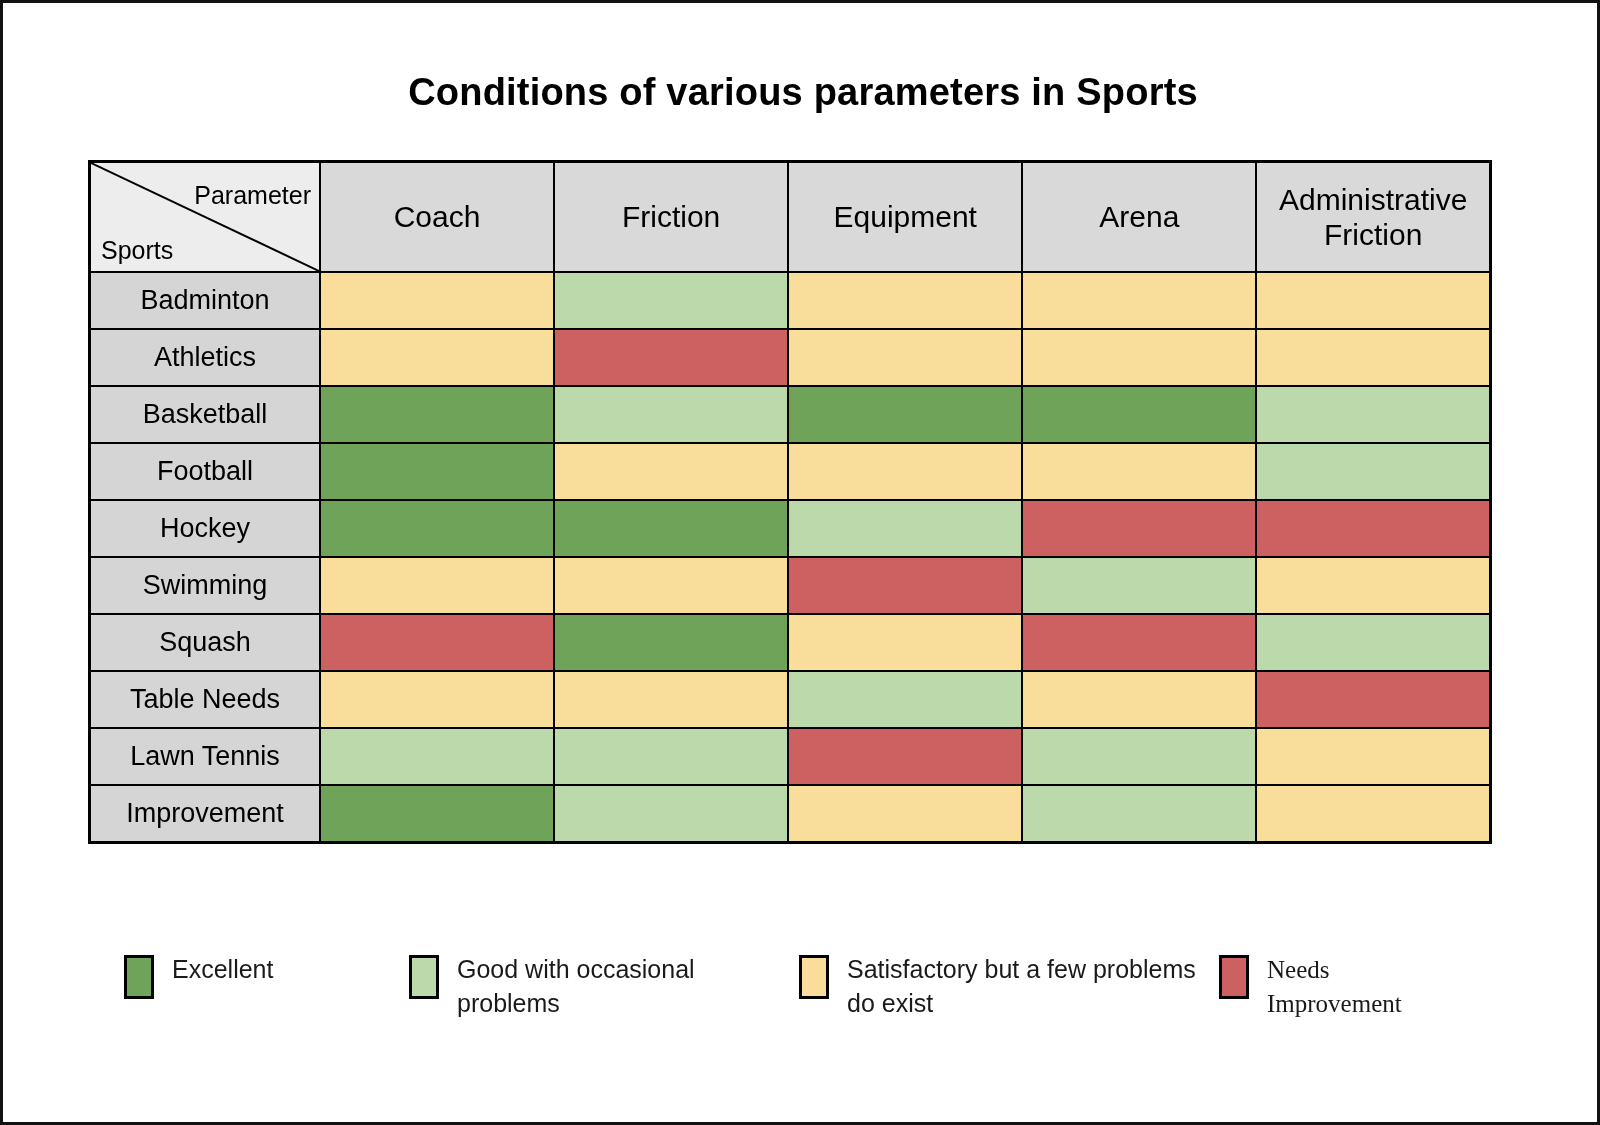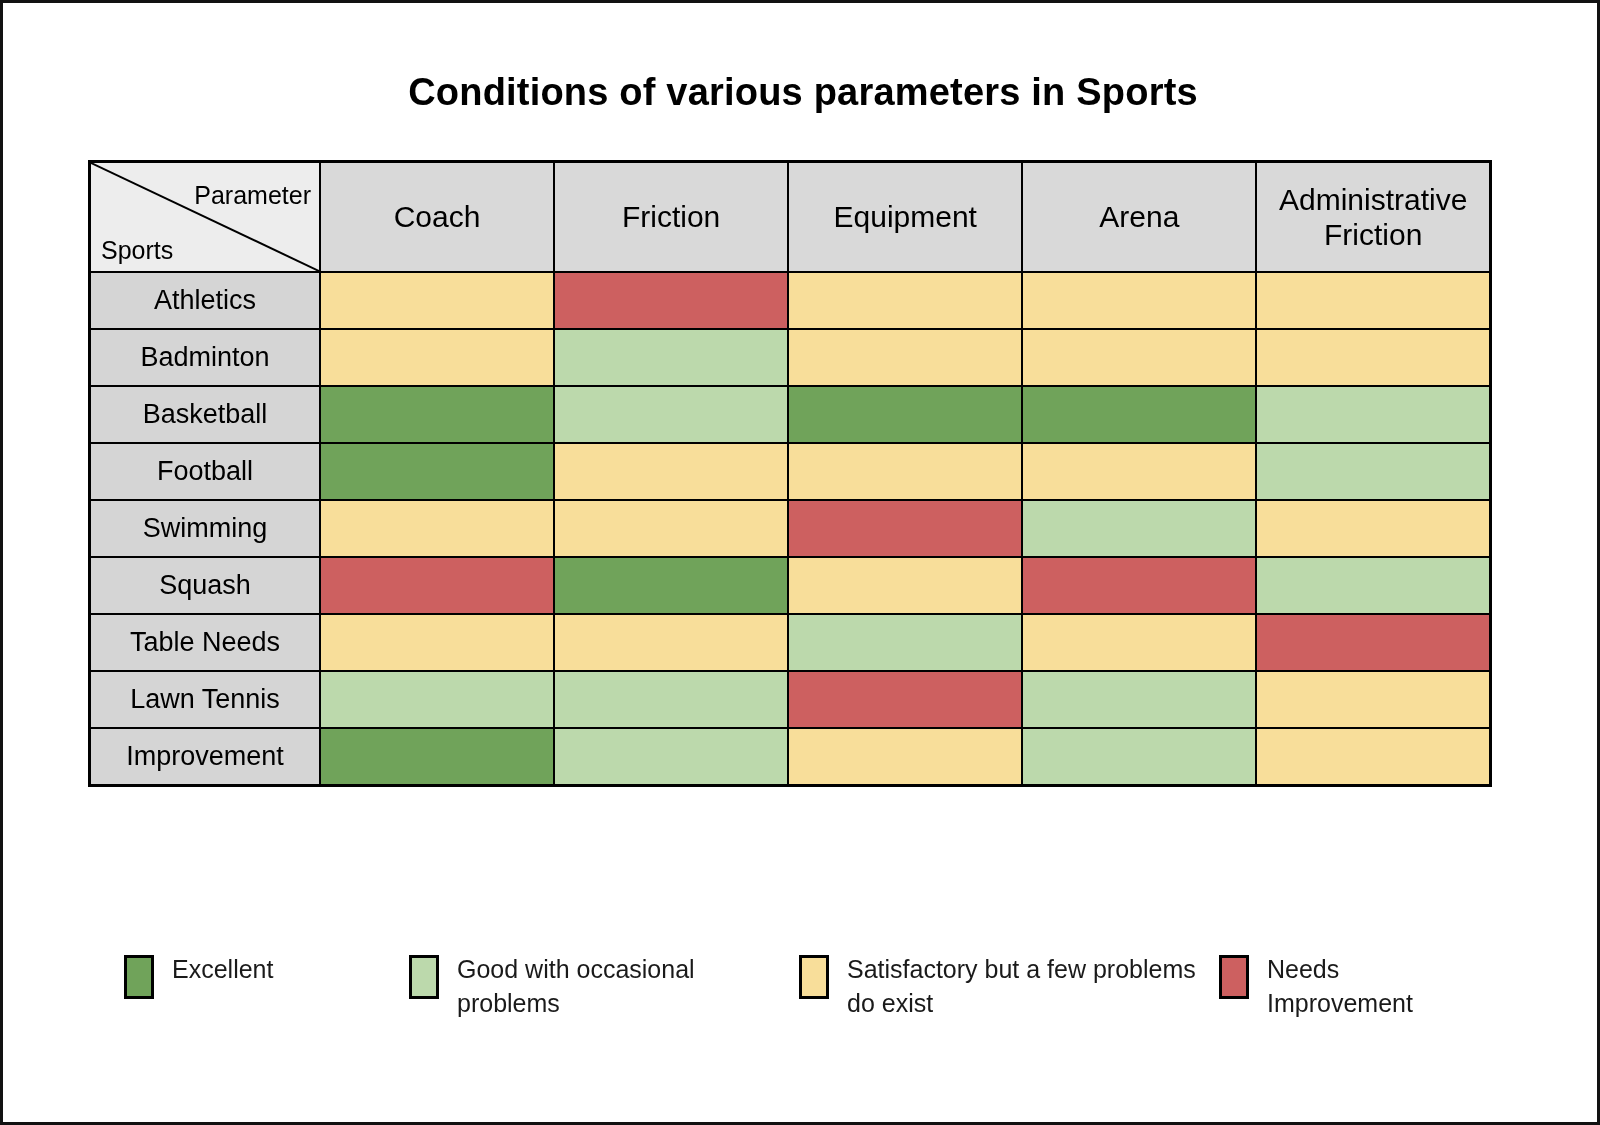--- a/index.html
+++ b/index.html
@@ -112,21 +112,21 @@
     align-items: flex-start;
   }
   .legend-item {
     display: flex;
     align-items: flex-start;
     flex: 0 0 auto;
   }
   .legend-item.i0 { width: 285px; margin-left: 36px; }
   .legend-item.i1 { width: 390px; }
   .legend-item.i2 { width: 420px; }
-  .legend-item.i3 { width: 240px; }
+  .legend-item.i3 { width: 240px; font-family: Liberation Serif, serif; }
   .legend-swatch {
     width: 30px;
     height: 44px;
     border: 3px solid #000000;
     box-sizing: border-box;
     flex: 0 0 auto;
     margin-top: 2px;
   }
   .legend-label {
     margin-left: 18px;
@@ -152,50 +152,58 @@
           <span class="corner-param">Parameter</span>
           <span class="corner-sports">Sports</span>
         </td>
       <td class="col-head">Coach</td>
           <td class="col-head">Friction</td>
           <td class="col-head">Equipment</td>
           <td class="col-head">Arena</td>
           <td class="col-head">Administrative Friction</td>
         </tr>
     <tr>
+          <td class="row-head">Badminton</td>
+          <td class="val-cell" title="Satisfactory but a few problems do exist" style="background: rgb(248, 222, 154);"></td>
+          <td class="val-cell" title="Good with occasional problems" style="background: rgb(188, 217, 172);"></td>
+          <td class="val-cell" title="Satisfactory but a few problems do exist" style="background: rgb(248, 222, 154);"></td>
+          <td class="val-cell" title="Satisfactory but a few problems do exist" style="background: rgb(248, 222, 154);"></td>
+          <td class="val-cell" title="Satisfactory but a few problems do exist" style="background: rgb(248, 222, 154);"></td>
+        </tr>
+        <tr>
           <td class="row-head">Athletics</td>
           <td class="val-cell" title="Satisfactory but a few problems do exist" style="background: rgb(248, 222, 154);"></td>
           <td class="val-cell" title="Needs Improvement" style="background: rgb(205, 96, 96);"></td>
           <td class="val-cell" title="Satisfactory but a few problems do exist" style="background: rgb(248, 222, 154);"></td>
           <td class="val-cell" title="Satisfactory but a few problems do exist" style="background: rgb(248, 222, 154);"></td>
           <td class="val-cell" title="Satisfactory but a few problems do exist" style="background: rgb(248, 222, 154);"></td>
         </tr>
         <tr>
-          <td class="row-head">Badminton</td>
-          <td class="val-cell" title="Satisfactory but a few problems do exist" style="background: rgb(248, 222, 154);"></td>
-          <td class="val-cell" title="Good with occasional problems" style="background: rgb(188, 217, 172);"></td>
-          <td class="val-cell" title="Satisfactory but a few problems do exist" style="background: rgb(248, 222, 154);"></td>
-          <td class="val-cell" title="Satisfactory but a few problems do exist" style="background: rgb(248, 222, 154);"></td>
-          <td class="val-cell" title="Satisfactory but a few problems do exist" style="background: rgb(248, 222, 154);"></td>
-        </tr>
-        <tr>
           <td class="row-head">Basketball</td>
           <td class="val-cell" title="Excellent" style="background: rgb(112, 163, 90);"></td>
           <td class="val-cell" title="Good with occasional problems" style="background: rgb(188, 217, 172);"></td>
           <td class="val-cell" title="Excellent" style="background: rgb(112, 163, 90);"></td>
           <td class="val-cell" title="Excellent" style="background: rgb(112, 163, 90);"></td>
           <td class="val-cell" title="Good with occasional problems" style="background: rgb(188, 217, 172);"></td>
         </tr>
         <tr>
           <td class="row-head">Football</td>
           <td class="val-cell" title="Excellent" style="background: rgb(112, 163, 90);"></td>
           <td class="val-cell" title="Satisfactory but a few problems do exist" style="background: rgb(248, 222, 154);"></td>
           <td class="val-cell" title="Satisfactory but a few problems do exist" style="background: rgb(248, 222, 154);"></td>
           <td class="val-cell" title="Satisfactory but a few problems do exist" style="background: rgb(248, 222, 154);"></td>
           <td class="val-cell" title="Good with occasional problems" style="background: rgb(188, 217, 172);"></td>
+        </tr>
+        <tr>
+          <td class="row-head">Hockey</td>
+          <td class="val-cell" title="Excellent" style="background: rgb(112, 163, 90);"></td>
+          <td class="val-cell" title="Excellent" style="background: rgb(112, 163, 90);"></td>
+          <td class="val-cell" title="Good with occasional problems" style="background: rgb(188, 217, 172);"></td>
+          <td class="val-cell" title="Needs Improvement" style="background: rgb(205, 96, 96);"></td>
+          <td class="val-cell" title="Needs Improvement" style="background: rgb(205, 96, 96);"></td>
         </tr>
         <tr>
           <td class="row-head">Swimming</td>
           <td class="val-cell" title="Satisfactory but a few problems do exist" style="background: rgb(248, 222, 154);"></td>
           <td class="val-cell" title="Satisfactory but a few problems do exist" style="background: rgb(248, 222, 154);"></td>
           <td class="val-cell" title="Needs Improvement" style="background: rgb(205, 96, 96);"></td>
           <td class="val-cell" title="Good with occasional problems" style="background: rgb(188, 217, 172);"></td>
           <td class="val-cell" title="Satisfactory but a few problems do exist" style="background: rgb(248, 222, 154);"></td>
         </tr>
         <tr>

